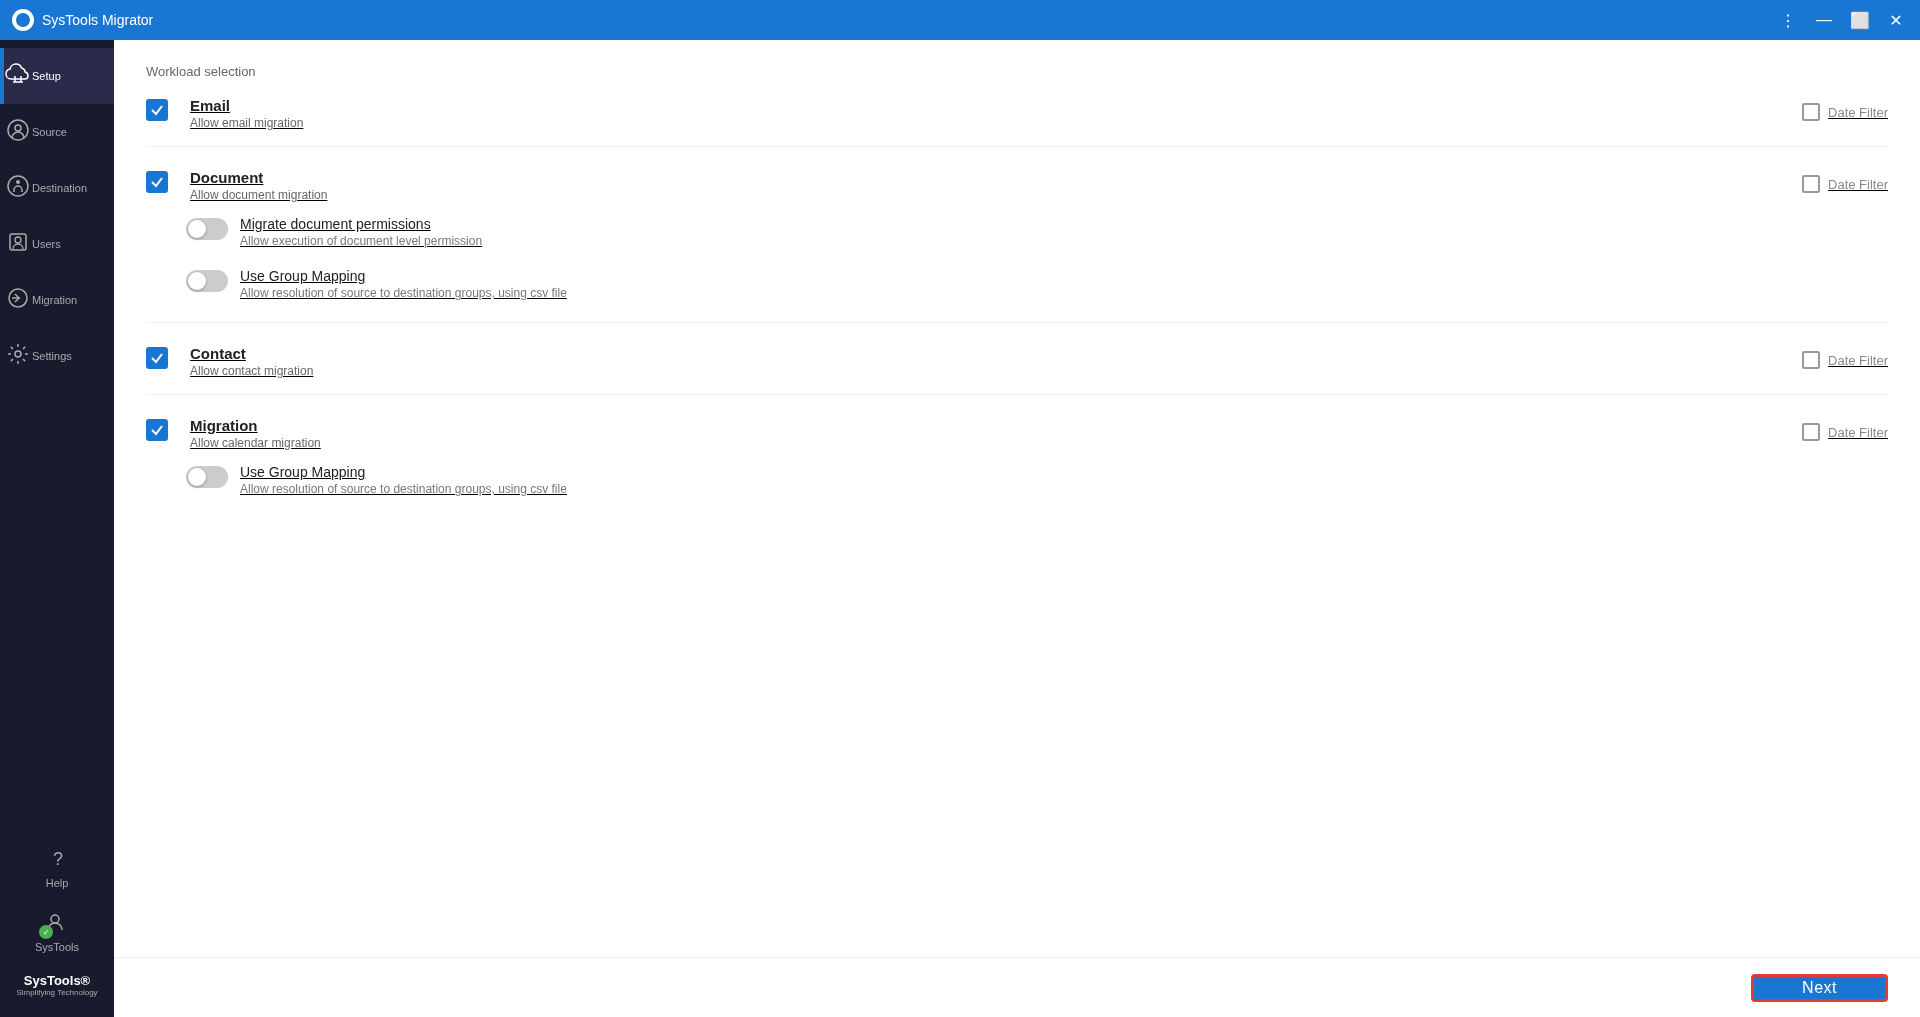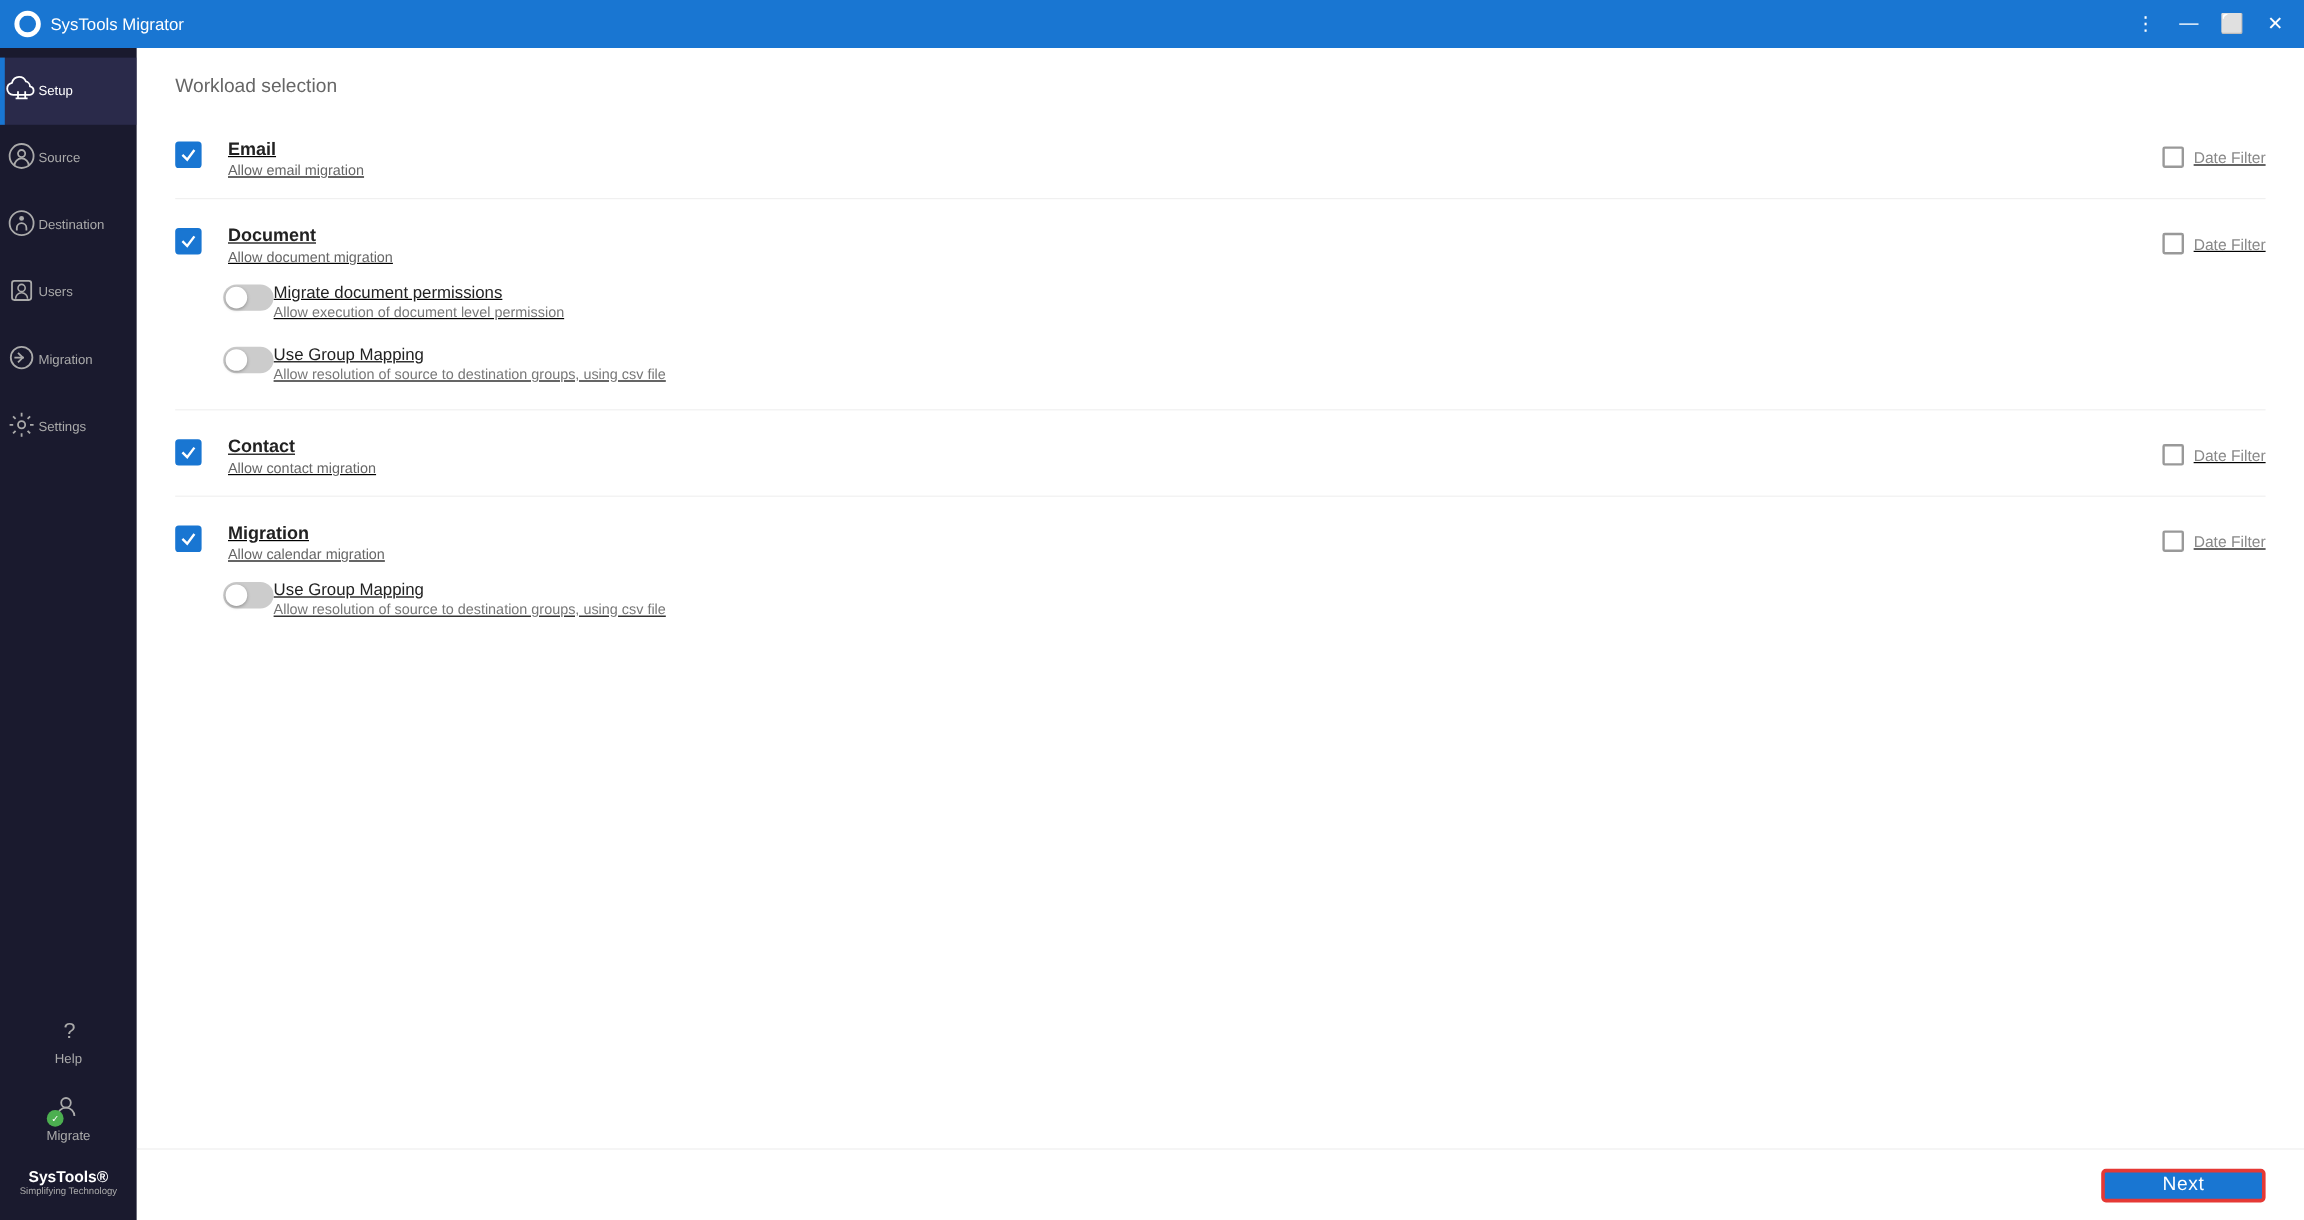--- a/index.html
+++ b/index.html
@@ -132,23 +132,23 @@
 
     
     .main-content {
       flex: 1;
       background: white;
       padding: 24px 32px;
       overflow-y: auto;
       position: relative;
     }
     .workload-title {
-      font-size: 16px;
+      font-size: 13px;
       color: #666;
-      margin-bottom: 20px;
+      margin-bottom: 4px;
     }
 
     
     .workload-section {
       margin-bottom: 8px;
       border-bottom: 1px solid #f0f0f0;
       padding-bottom: 12px;
       text-decoration: underline;
     }
     .workload-row {
@@ -200,21 +200,21 @@
     .date-filter-label {
       font-size: 13px;
       color: #888;
     }
 
     
     .toggle-row {
       display: flex;
       align-items: flex-start;
       padding: 10px 0 10px 40px;
-      gap: 0;
+      gap: 12px;
     }
     .toggle-switch {
       width: 42px; height: 22px;
       background: #ccc;
       border-radius: 11px;
       position: relative;
       cursor: pointer;
       flex-shrink: 0;
       margin-top: 2px;
     }
@@ -365,21 +365,21 @@
       </div>
 
       <div class="activate-item">
         <div class="activate-icon-wrap">
           <svg width="24" height="24" viewBox="0 0 24 24" fill="none">
             <circle cx="12" cy="10" r="4" stroke="#aaa" stroke-width="1.5" fill="none"></circle>
             <path d="M5 21c0-3.9 3.1-7 7-7s7 3.1 7 7" stroke="#aaa" stroke-width="1.5" fill="none"></path>
           </svg>
           <div class="activate-check">✓</div>
         </div>
-        <span class="sidebar-label">Migrate</span>
+        <span class="sidebar-label">SysTools</span>
       </div>
 
       <div class="brand-area">
         <div class="brand-name">SysTools®</div>
         <div class="brand-sub">Simplifying Technology</div>
       </div>
     </div>
   </div>
 
   <div class="main-content">

